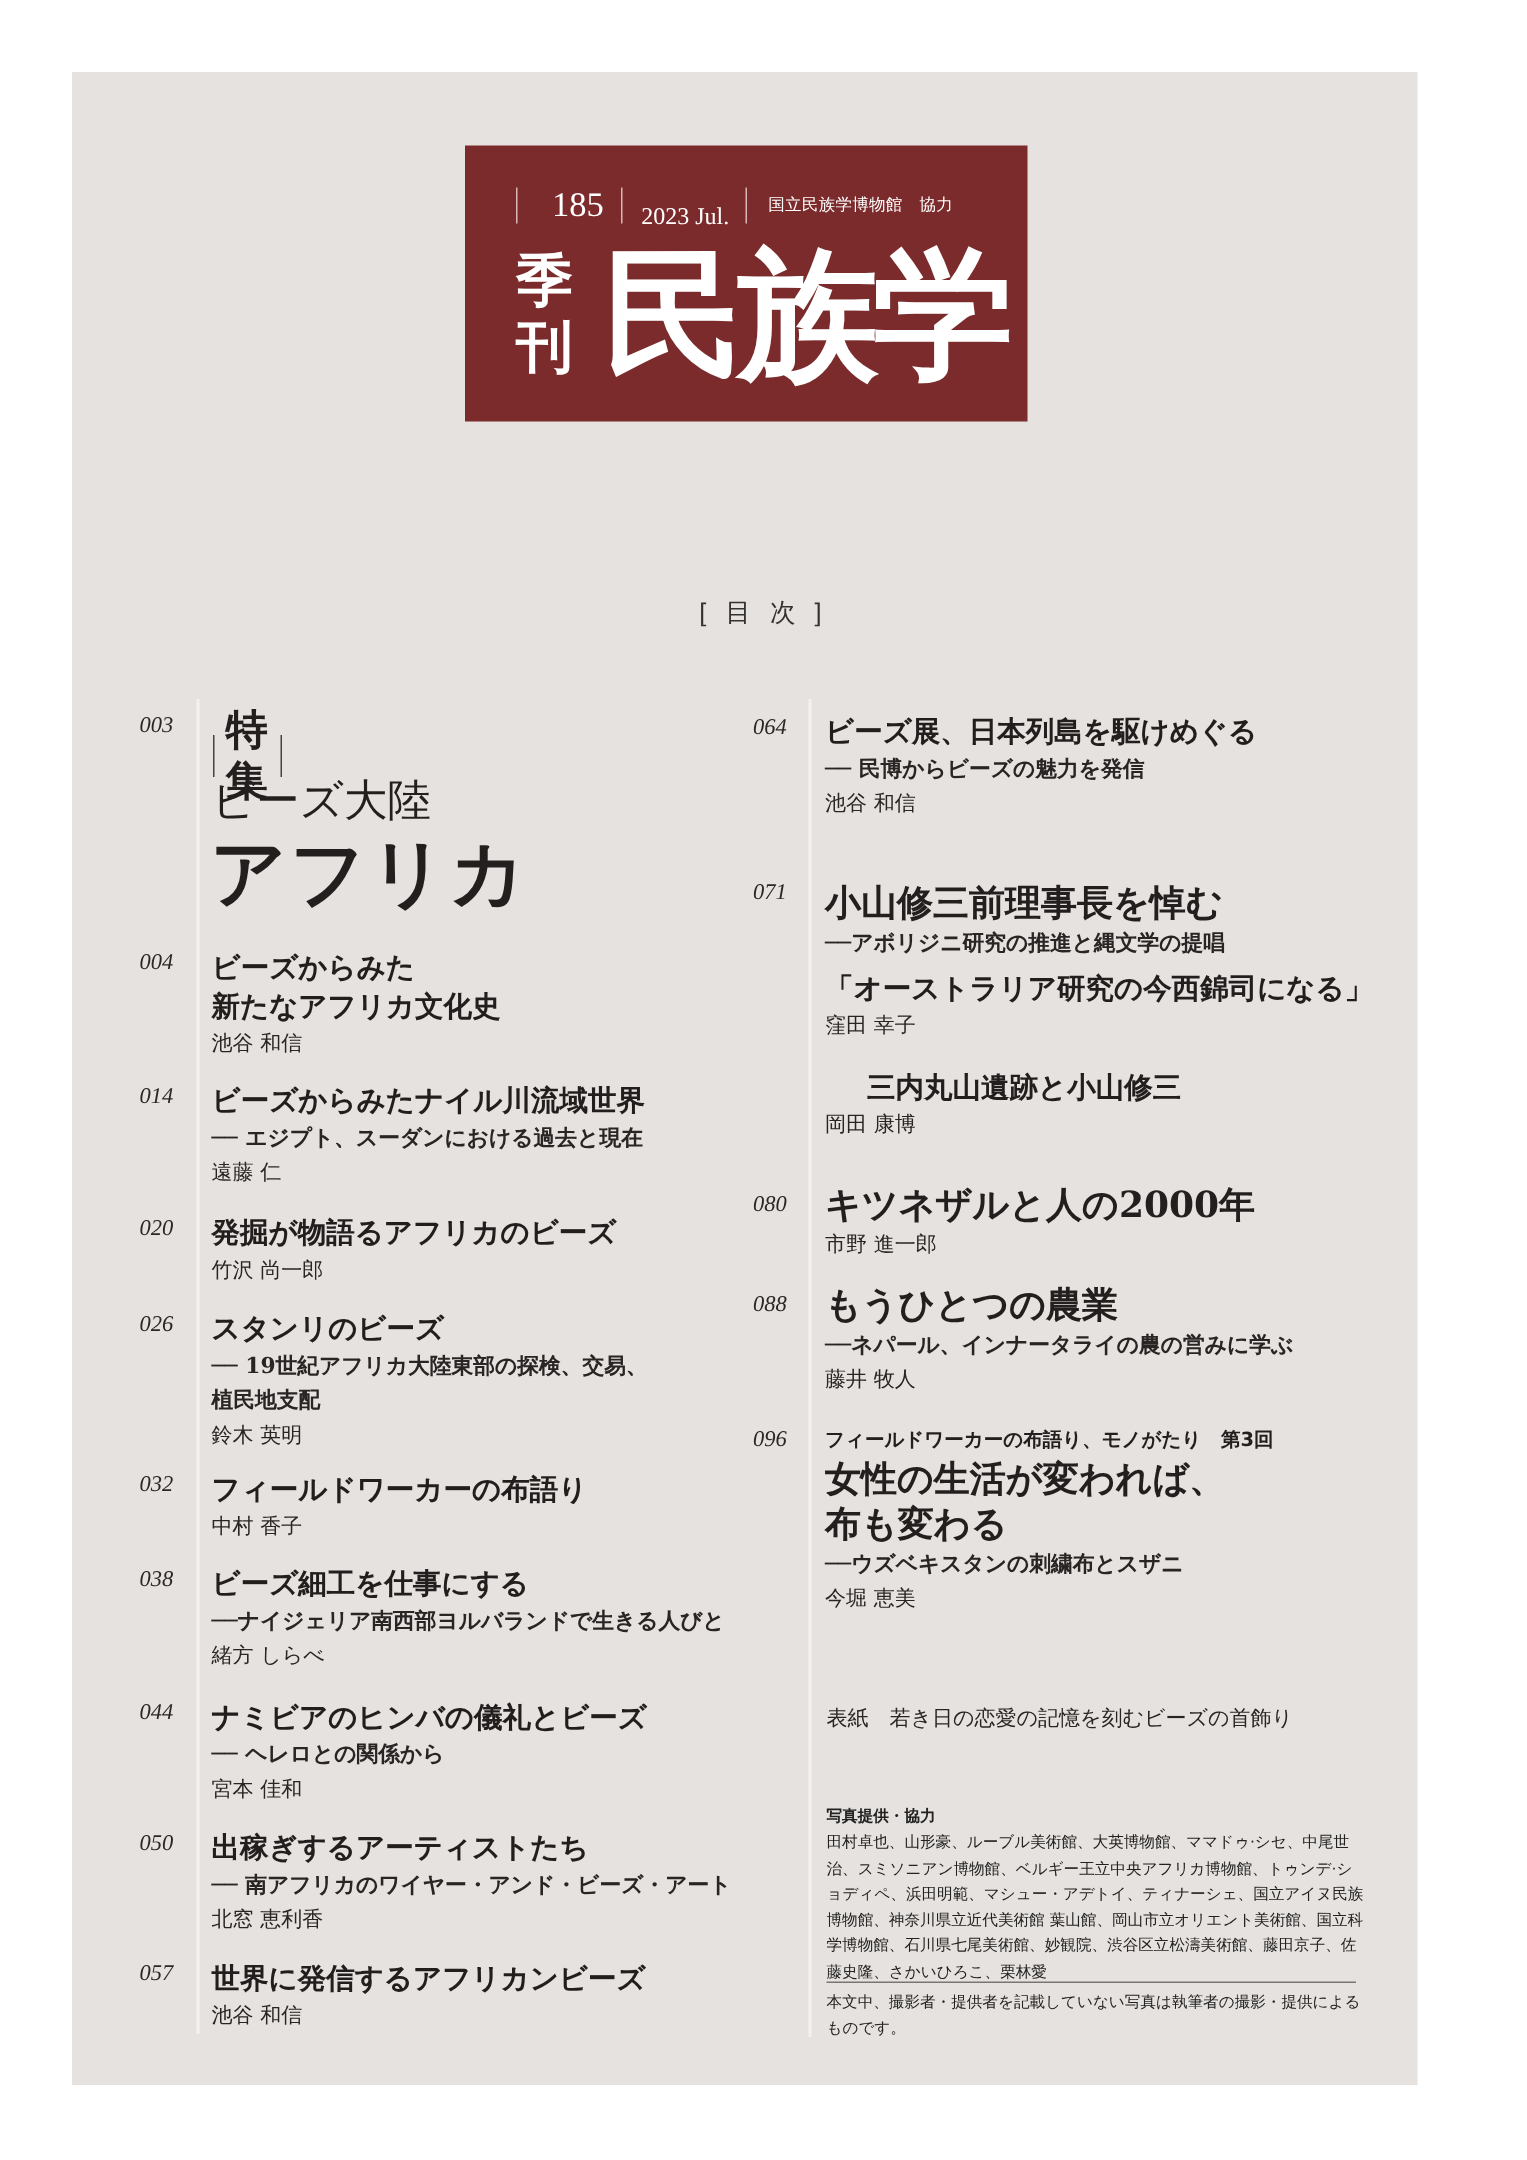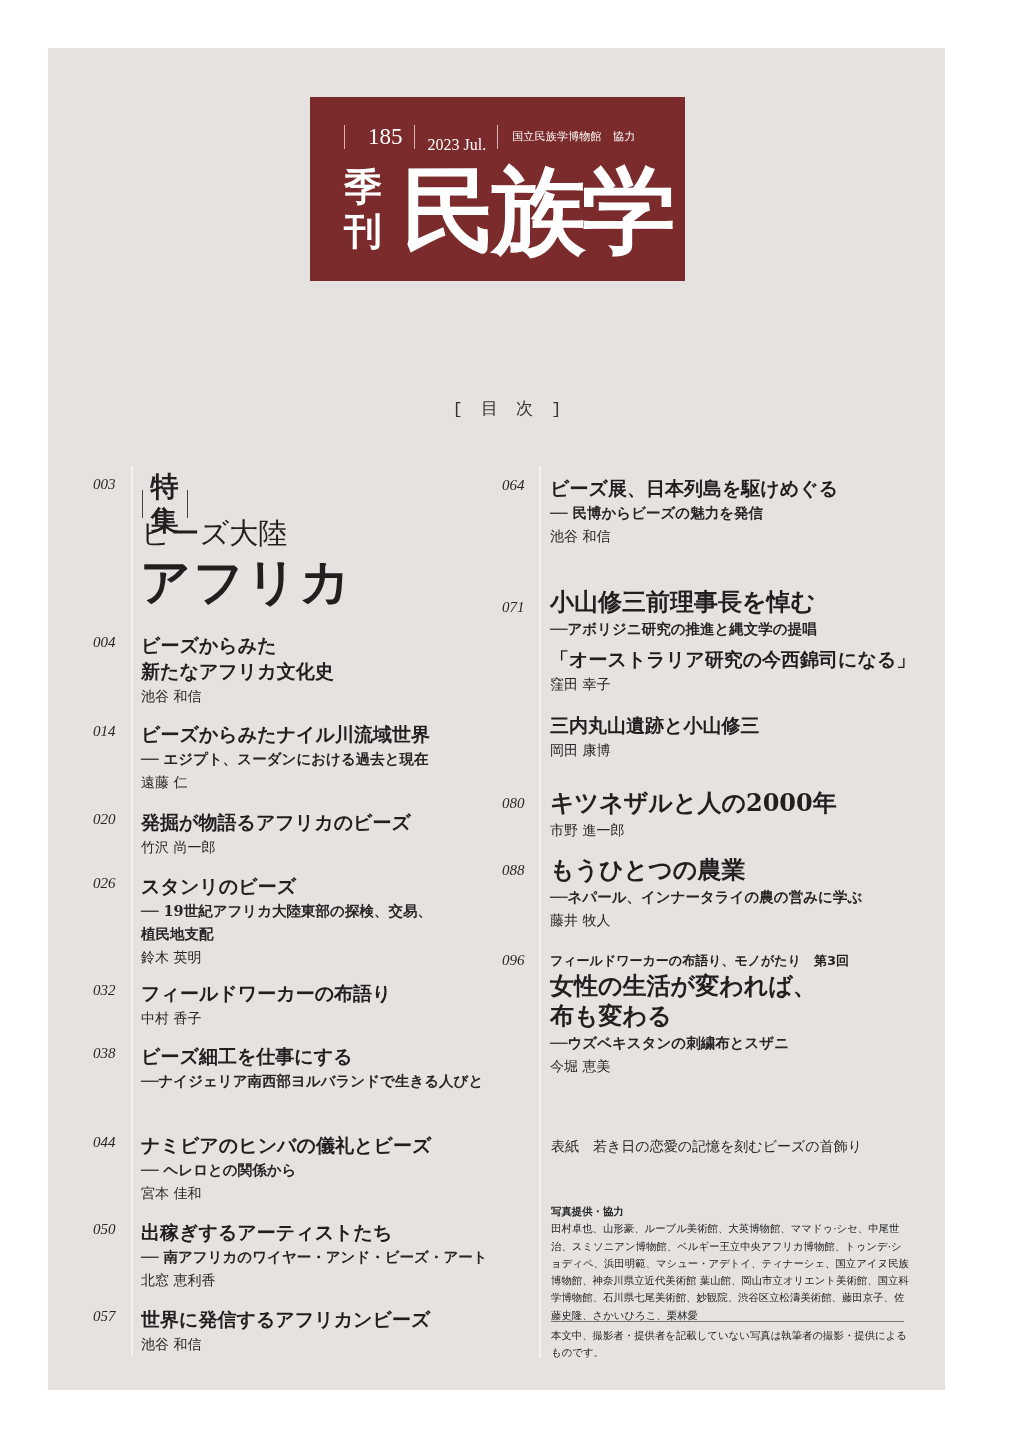--- a/index.html
+++ b/index.html
@@ -10,21 +10,21 @@
   
   .masthead { position:absolute; left:310px; top:97px; width:375px; height:184px; background:#7b2b2c; color:#fff; }
   .mh-top { position:absolute; top:22px; left:34px; display:flex; align-items:center; white-space:nowrap; }
   .mh-bar { width:1px; height:24px; background:#d8b7b5; display:inline-block; }
   .mh-issue { font-family:"Liberation Serif",serif; font-size:23px; margin:0 11px 0 23px; }
   .mh-date { font-family:"Liberation Serif",serif; font-size:16px; margin:17px 11px 0 13px; }
   .mh-coop { font-family:"DejaVu Sans",sans-serif; font-size:11px; margin-left:14px; letter-spacing:0.2px; }
   .mh-kikan { position:absolute; left:33px; top:68px; font-size:38px; line-height:44px; font-weight:bold; width:40px; text-align:center; }
   .mh-title { position:absolute; left:92px; top:58px; font-size:94px; line-height:110px; font-weight:bold; letter-spacing:-4px; white-space:nowrap; }
 
-  .toc-head { position:absolute; top:397px; left:0; width:1018px; text-align:center; font-family:Liberation Mono, monospace; font-size:17px; letter-spacing:4px; color:#333; }
+  .toc-head { position:absolute; top:397px; left:0; width:1018px; text-align:center; font-family:Liberation Sans, sans-serif; font-size:17px; letter-spacing:4px; color:#333; }
 
   .divider { position:absolute; width:2px; background:#f4f2f0; }
 
   .entry { position:absolute; }
   .pno { position:absolute; font-family:"Liberation Serif",serif; font-style:italic; font-size:15px; color:#2b2727; }
   .t { font-weight:bold; font-size:19px; line-height:26px; white-space:nowrap; color:#221e1e; }
   .t-l { font-size:24px; line-height:30px; font-weight:bold; white-space:nowrap; }
   .sub { font-weight:bold; font-size:14.5px; line-height:23px; white-space:nowrap; color:#2a2525; }
   .au { font-family:"DejaVu Sans",sans-serif; font-size:14px; line-height:24px; color:#2a2525; white-space:nowrap; }
 
@@ -121,20 +121,21 @@
     <div class="t">フィールドワーカーの布語り</div>
     <div class="au">中村 香子</div>
   </div>
 </div>
 
 <div class="entry" style="left:93px; top:1043px;">
   <span class="pno" style="left:0; top:2px;">038</span>
   <div style="position:absolute; left:48px; top:0;">
     <div class="t">ビーズ細工を仕事にする</div>
     <div class="sub">──ナイジェリア南西部ヨルバランドで生きる人びと</div>
+    <div class="au">緒方 しらべ</div>
   </div>
 </div>
 
 <div class="entry" style="left:93px; top:1132px;">
   <span class="pno" style="left:0; top:2px;">044</span>
   <div style="position:absolute; left:48px; top:0;">
     <div class="t">ナミビアのヒンバの儀礼とビーズ</div>
     <div class="sub">── ヘレロとの関係から</div>
     <div class="au">宮本 佳和</div>
   </div>
@@ -160,27 +161,27 @@
 <div class="entry" style="left:502px; top:475px;">
   <span class="pno" style="left:0; top:2px;">064</span>
   <div style="position:absolute; left:48px; top:0;">
     <div class="t">ビーズ展、日本列島を駆けめぐる</div>
     <div class="sub">── 民博からビーズの魅力を発信</div>
     <div class="au">池谷 和信</div>
   </div>
 </div>
 
 <div class="entry" style="left:502px; top:587px;">
-  <span class="pno" style="left:0; top:12px;">071</span>
+  <span class="pno" style="left:0; top:0;">071</span>
   <div style="position:absolute; left:48px; top:0;">
     <div class="t-l">小山修三前理事長を悼む</div>
     <div class="sub">──アボリジニ研究の推進と縄文学の提唱</div>
     <div class="t" style="margin-top:6px;">「オーストラリア研究の今西錦司になる」</div>
     <div class="au">窪田 幸子</div>
-    <div class="t" style="margin-top:16px;">三内丸山遺跡と小山修三</div>
+    <div class="t" style="margin-top:16px;margin-left:28px;">三内丸山遺跡と小山修三</div>
     <div class="au">岡田 康博</div>
   </div>
 </div>
 
 <div class="entry" style="left:502px; top:788px;">
   <span class="pno" style="left:0; top:7px;">080</span>
   <div style="position:absolute; left:48px; top:0;">
     <div class="t-l">キツネザルと人の2000年</div>
     <div class="au">市野 進一郎</div>
   </div>

